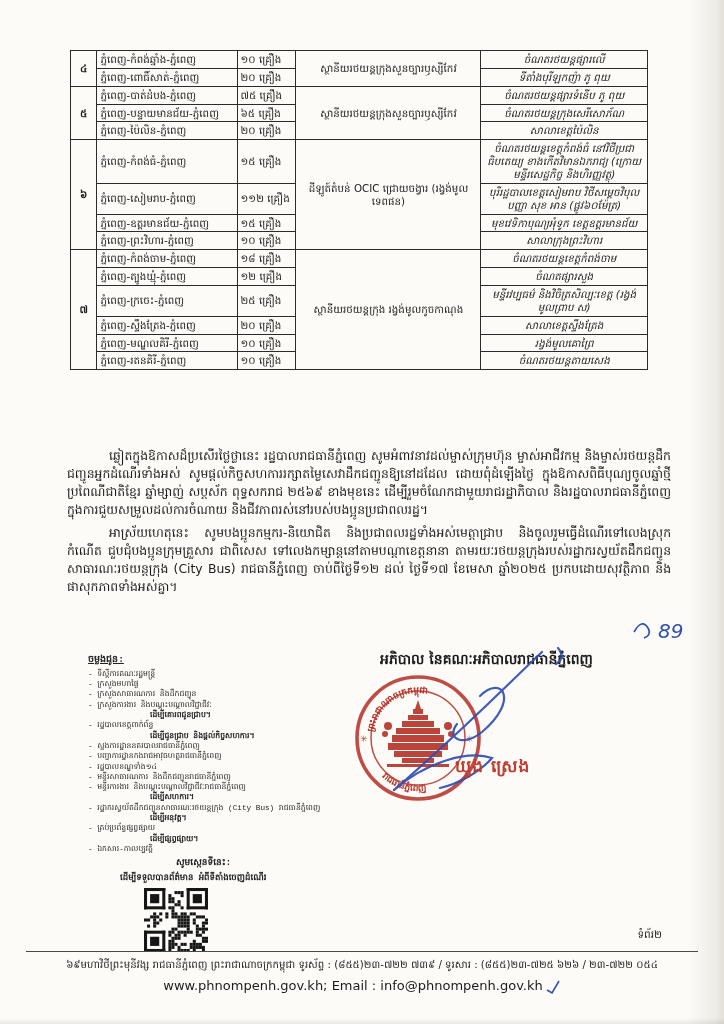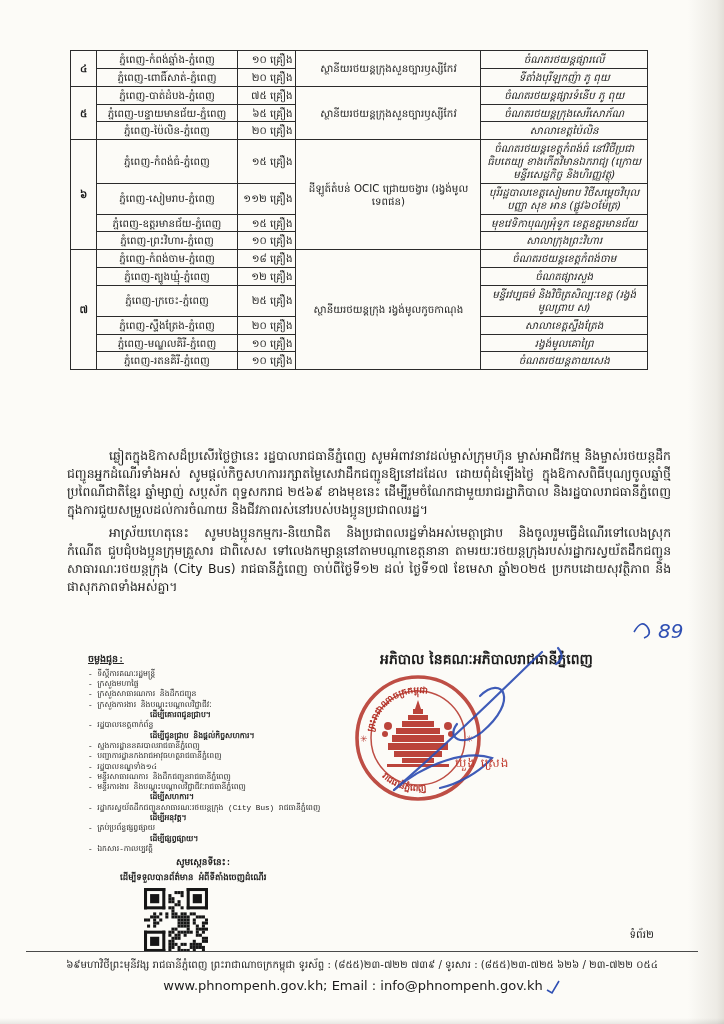--- a/index.html
+++ b/index.html
@@ -12,50 +12,50 @@
   .page::after{content:"";position:absolute;left:0;right:0;bottom:0;height:6px;
     background:linear-gradient(180deg,rgba(0,0,0,0),rgba(0,0,0,.08));}
 
   
   .route-table{position:absolute; left:70px; top:50px; width:578px;
     border-collapse:collapse; table-layout:fixed; font-size:10.3px; line-height:1.25;}
   .route-table td{border:1px solid #2b2b2b; padding:2px 3px; vertical-align:middle;}
   .col-no{width:26px;} .col-route{width:138px;} .col-trips{width:58px;}
   .col-station{width:182px;} .col-dest{width:164px;}
   td.no{text-align:center; font-weight:bold;}
-  td.route{text-align:center;}
-  td.trips{text-align:right;}
+  td.route{text-align:left;}
+  td.trips{text-align:left;}
   td.station{text-align:center;}
   td.dest{text-align:center;font-style:italic;}
 
   
   .body-text{position:absolute; left:55px; top:447px; width:616px;
     font-size:12.4px; line-height:1.44; text-align:justify;}
   .body-text p{margin:0 0 6px 12px; text-indent:42px;}
 
   
   .sig-title{position:absolute; left:380px; top:650px; width:280px;
     font-size:14px; font-weight:bold; white-space:nowrap;}
   .stamp{position:absolute; left:352px; top:672px; width:132px; height:132px;}
   .sig-strokes{position:absolute; left:330px; top:638px; width:250px; height:190px; pointer-events:none;}
-  .sig-name{position:absolute; left:455px; top:755px; font-size:12px; font-weight:normal;
+  .sig-name{position:absolute; left:455px; top:755px; font-size:17px; font-weight:bold;
     color:#c13a2d; letter-spacing:1px;}
   .hand-mark{position:absolute; left:630px; top:612px; width:70px; height:34px;}
 
   
   .cc{position:absolute; left:88px; top:654px; width:252px; font-size:7.7px; line-height:1.34; color:#222;font-family:Liberation Mono, monospace;}
   .cc-label{font-size:9.5px; font-weight:bold; text-decoration:underline; margin-bottom:2px;}
   .cc-item{margin:0;}
   .cc-sub{font-weight:bold; margin-left:62px;}
   .scan-prompt{font-weight:bold; font-size:9px; margin:3px 0 4px 88px;}
   .scan-info{font-weight:bold; font-size:8.6px; margin:2px 0 3px 0;padding-left:32px;}
   .qr{margin-left:56px; display:block;}
 
   
-  .page-num{position:absolute; right:70px; top:928px; font-size:10.5px;}
+  .page-num{position:absolute; right:62px; top:928px; font-size:10.5px;}
   .footer-rule{position:absolute; left:26px; right:26px; top:951px; border-top:1.6px solid #4a4a4a;}
   .footer-line1{position:absolute; left:0; top:958px; width:724px; text-align:center; font-size:10.2px;}
   .footer-line2{position:absolute; left:0; top:978px; width:724px; text-align:center; font-size:13px;}
   .footer-check{display:inline-block; vertical-align:middle; margin-left:2px;}
 </style>
 </head>
 <body>
 
 <div class="page">
 

